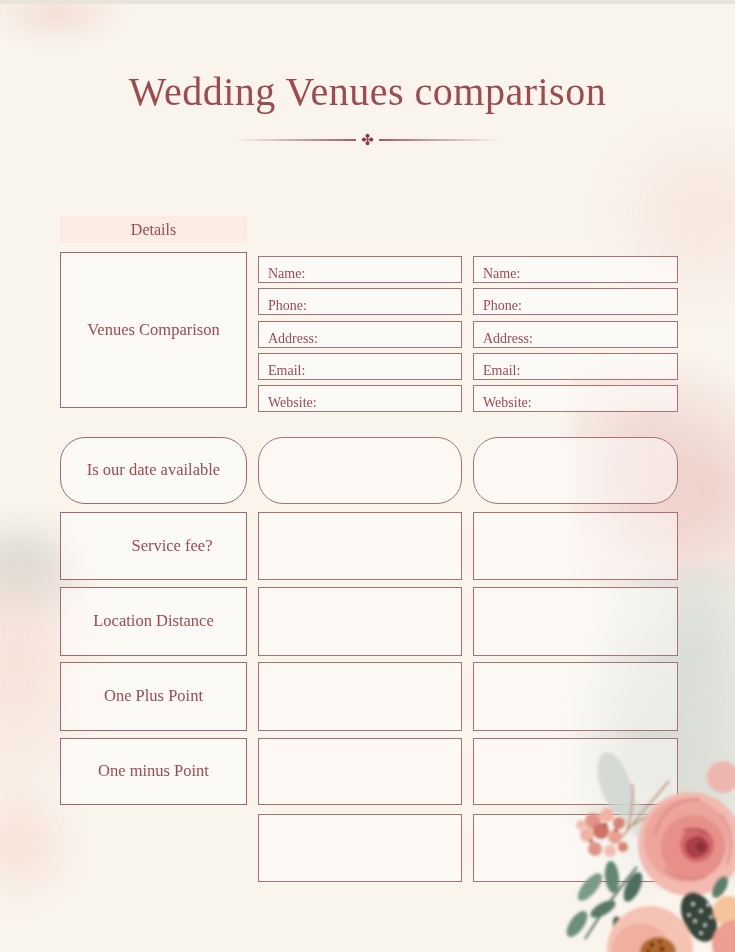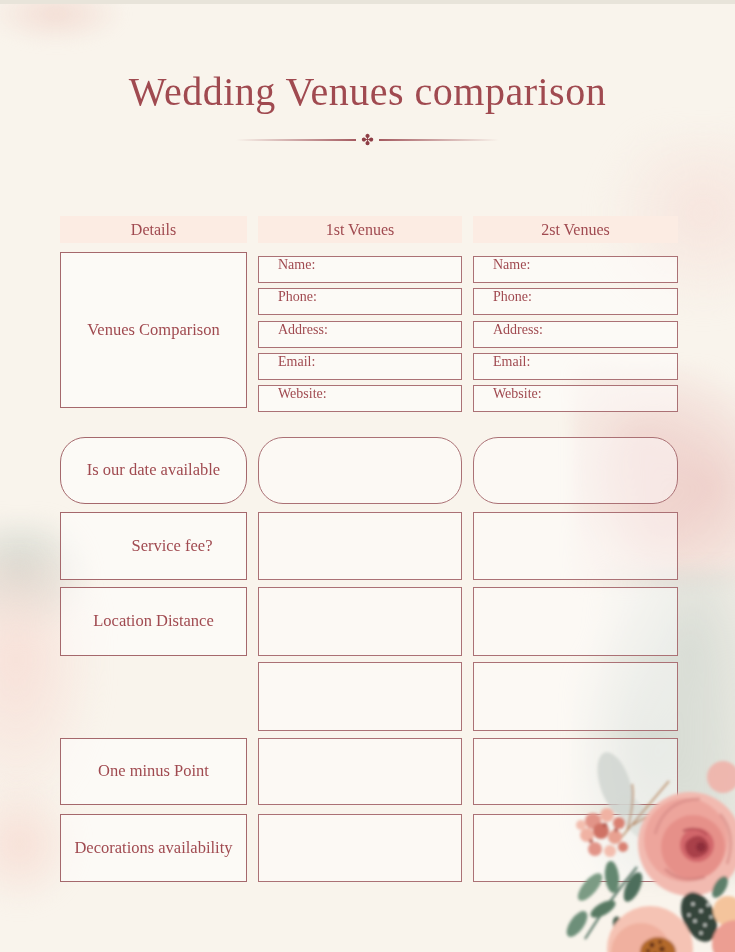--- a/index.html
+++ b/index.html
@@ -60,22 +60,22 @@
 
   .labelbox{position:absolute;background:rgba(255,255,255,.5);
     border:1.5px solid #a5686c;box-sizing:border-box;
     display:flex;align-items:center;justify-content:center;
     text-align:center;font-size:16.5px;line-height:1.25;padding:0 10px;color:#a04a50;}
   .contact-label{top:248px;height:156px;}
 
   .fields{position:absolute;top:252px;height:156px;
     display:flex;flex-direction:column;justify-content:space-between;}
   .field{height:27px;box-sizing:border-box;border:1px solid #ab7175;
-    background:rgba(255,255,255,.5);display:flex;align-items:flex-start;
-    padding-left:19px;font-size:14px;color:#a04a50;}
+    background:rgba(255,255,255,.5);display:flex;align-items:flex-end;
+    padding-left:9px;font-size:14px;color:#a04a50;}
 
   .cell{position:absolute;box-sizing:border-box;border:1px solid #ab7175;
     background:rgba(255,255,255,.45);}
 
   .row0{top:433px;height:67px;border-radius:25px;}
   .row1{top:508px;height:68px;padding-left:47px;}
   .row2{top:583px;height:69px;}
   .row3{top:658px;height:69px;}
   .row4{top:734px;height:67px;}
   .row5{top:810px;height:68px;}
@@ -97,22 +97,20 @@
   <div class="deco deco-bottomleft-pink"></div>
 
   <h1 class="title">Wedding Venues comparison</h1>
   <div class="divider">
     <span class="line l"></span>
     <span class="orn">✤</span>
     <span class="line r"></span>
   </div>
 
   <div class="hdr col-details">Details</div>
-  <div class="hdr col-v1">1st Venues</div>
-  <div class="hdr col-v2">2st Venues</div>
 
   <div class="labelbox contact-label col-details">
     <span>Venues Comparison</span>
   </div>
 
   <div class="fields col-v1">
     <div class="field">
         <span>Name:</span>
       </div>
     <div class="field">
@@ -158,32 +156,32 @@
     </div>
   <div class="cell row1 col-v1"></div>
   <div class="cell row1 col-v2"></div>
 
   <div class="labelbox row2 col-details">
       <span>Location Distance</span>
     </div>
   <div class="cell row2 col-v1"></div>
   <div class="cell row2 col-v2"></div>
 
+  <div class="labelbox row3 col-details">
+      <span>One Plus Point</span>
+    </div>
   <div class="cell row3 col-v1"></div>
   <div class="cell row3 col-v2"></div>
 
   <div class="labelbox row4 col-details">
       <span>One minus Point</span>
     </div>
   <div class="cell row4 col-v1"></div>
   <div class="cell row4 col-v2"></div>
 
-  <div class="labelbox row5 col-details">
-      <span>Decorations availability</span>
-    </div>
   <div class="cell row5 col-v1"></div>
   <div class="cell row5 col-v2"></div>
 
   <svg class="bouquet" viewBox="0 0 220 217" aria-hidden="true">
     <defs>
       <filter id="wc" x="-25%" y="-25%" width="150%" height="150%">
         <feGaussianBlur stdDeviation="1.4"></feGaussianBlur>
       </filter>
     </defs>
     <g filter="url(#wc)">

